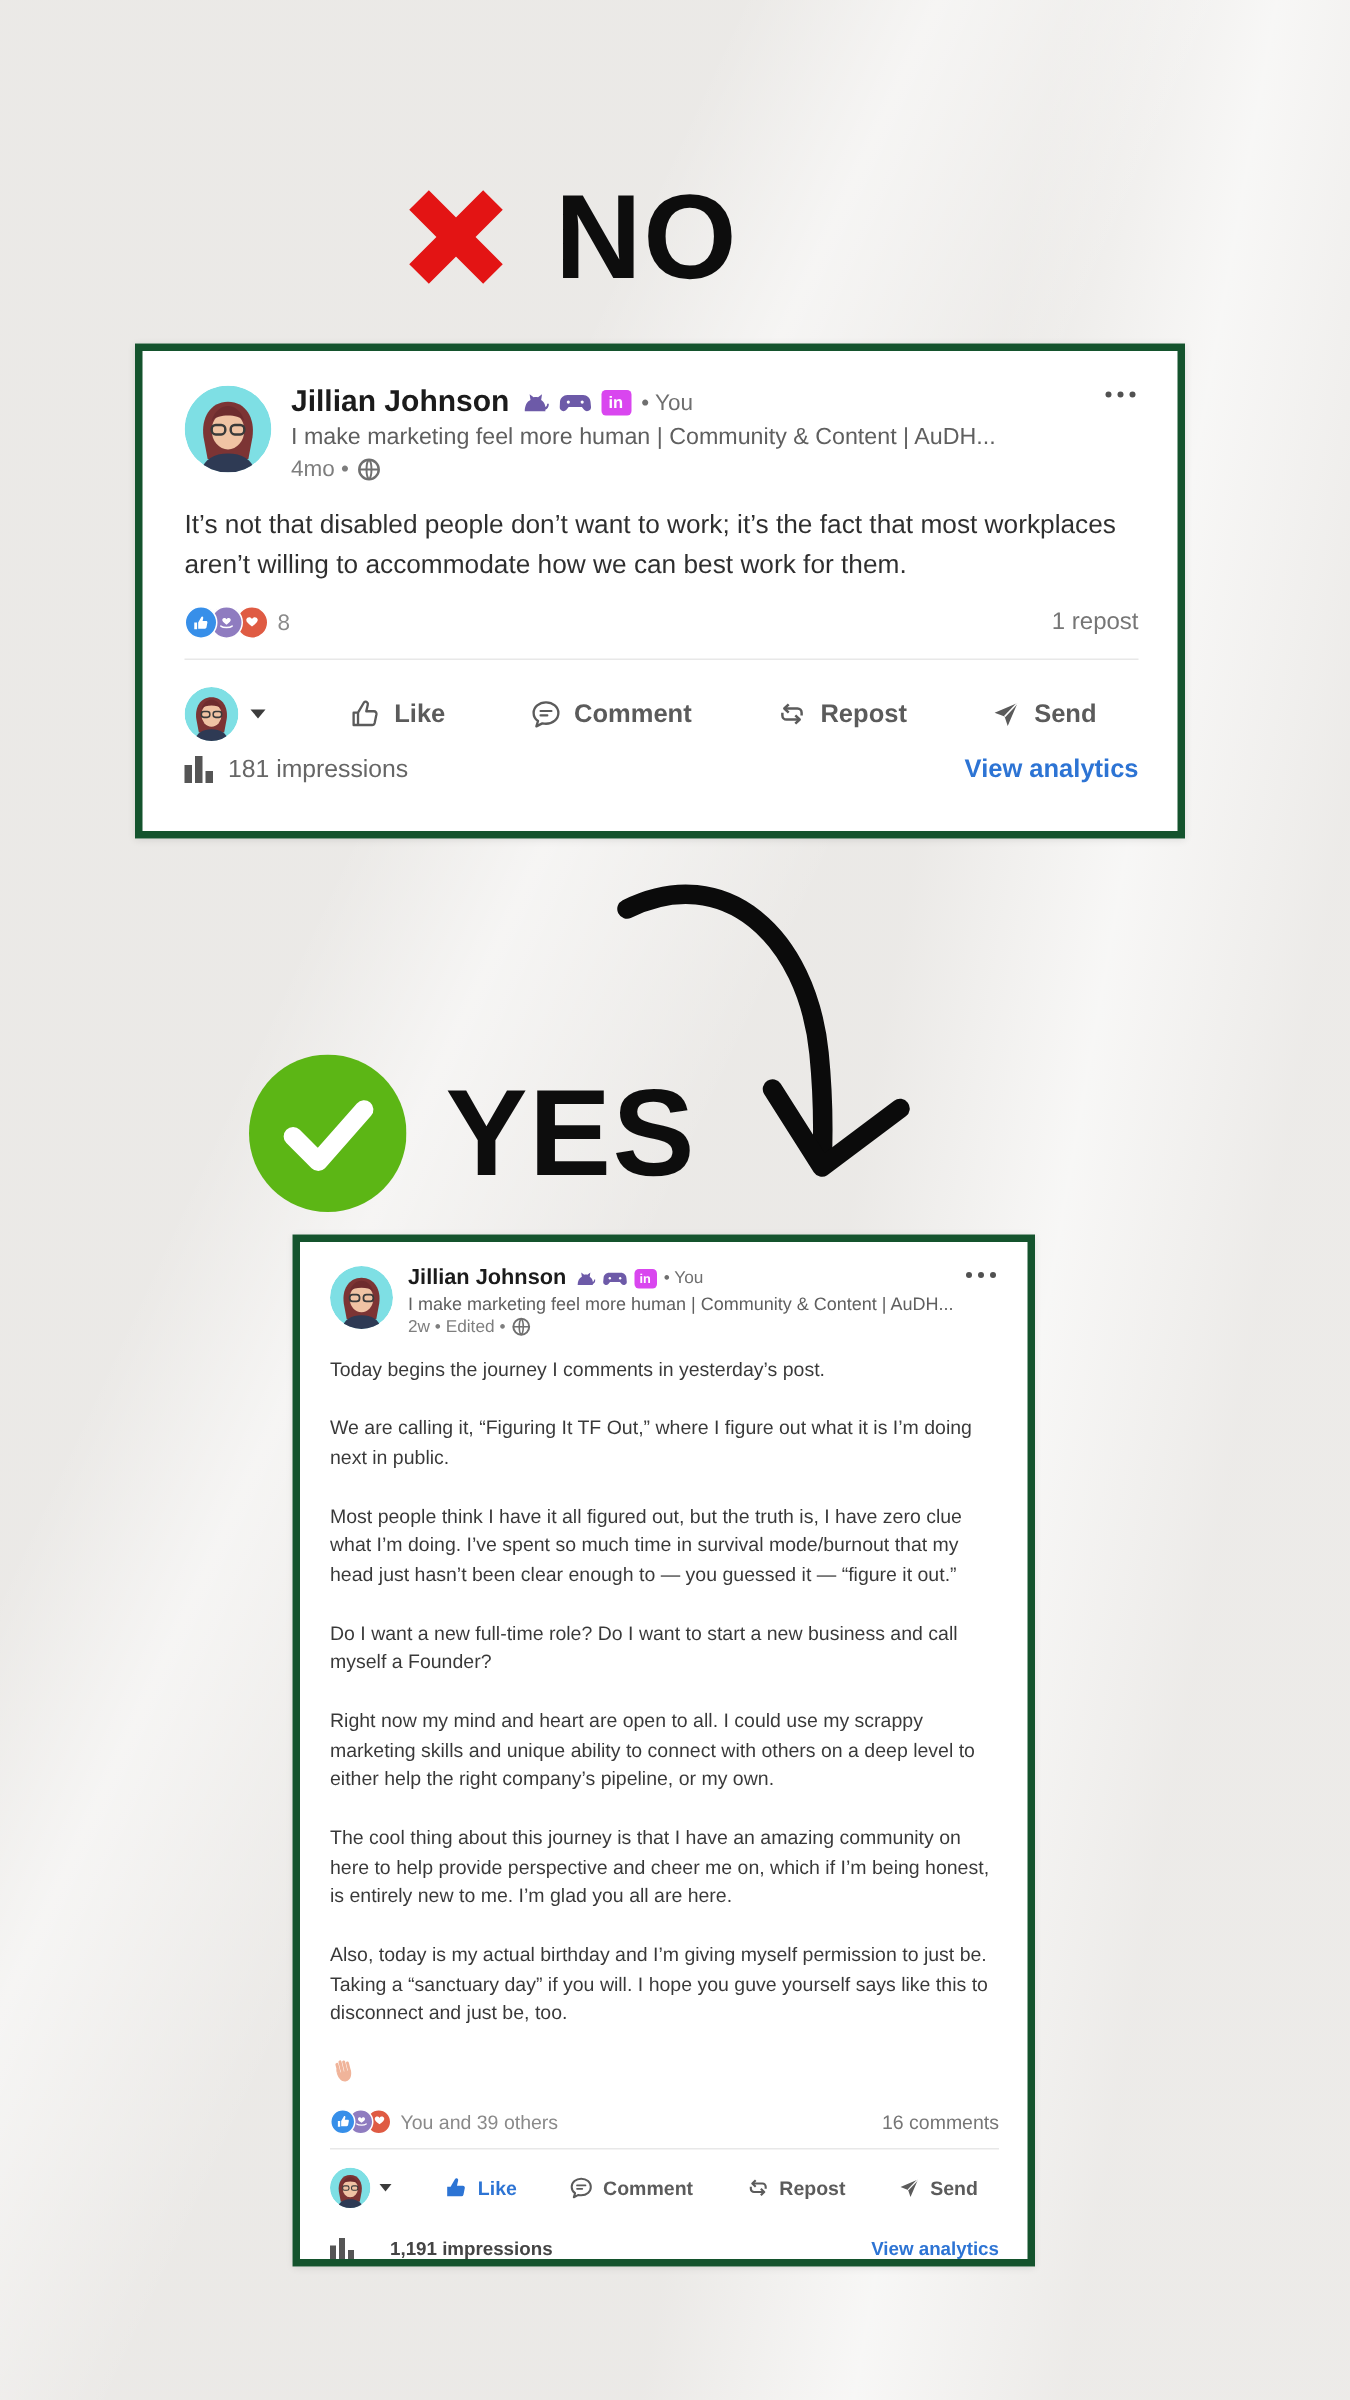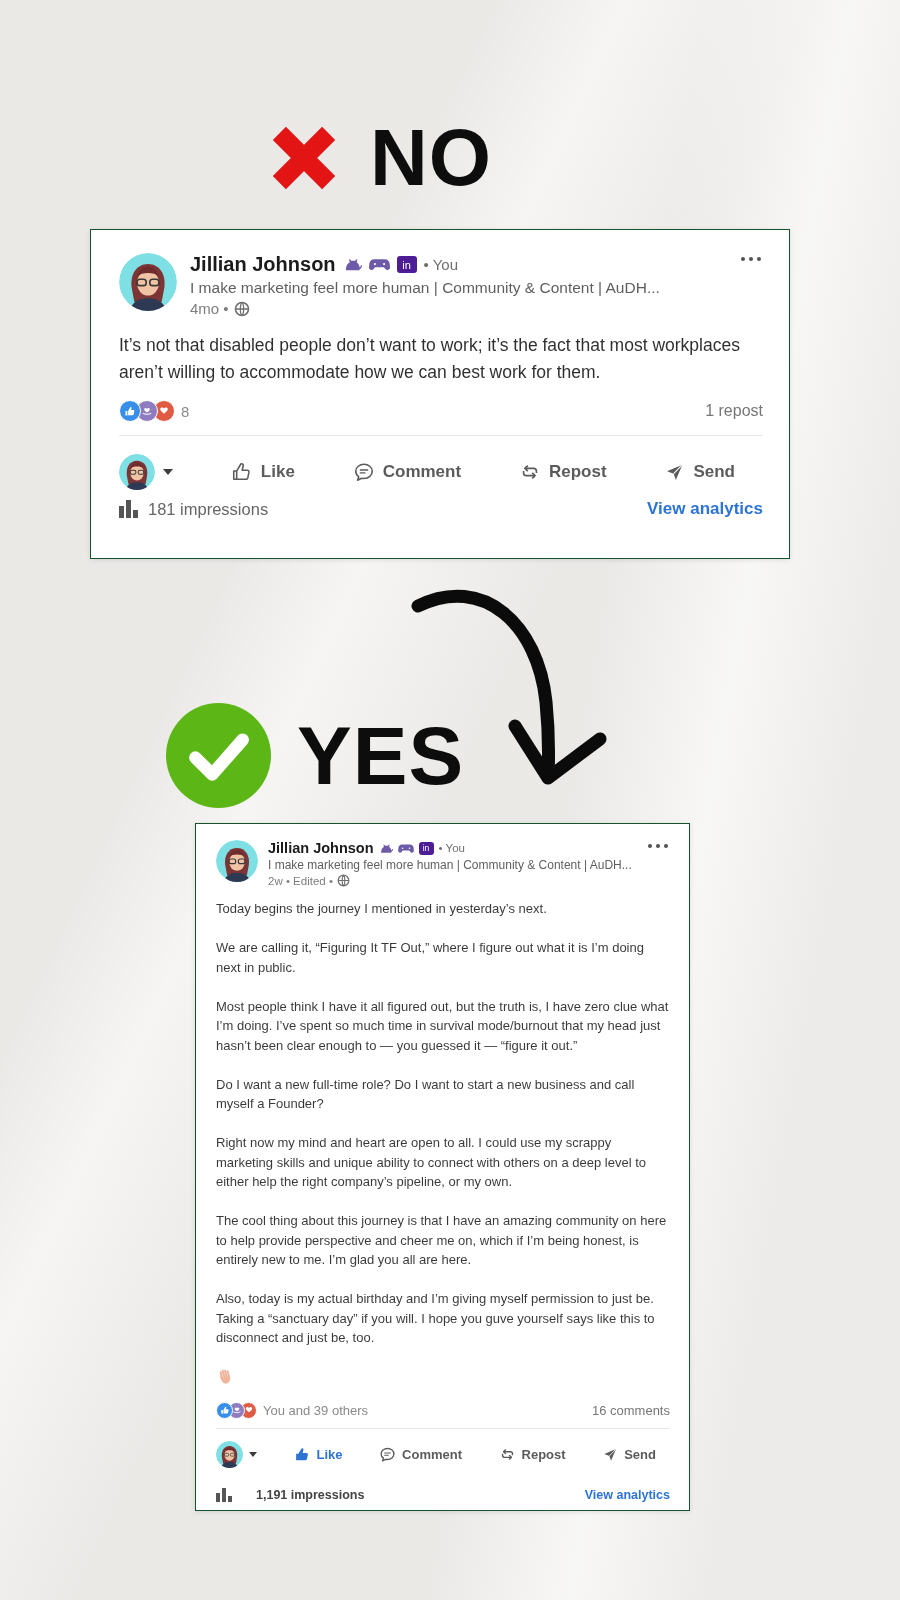--- a/index.html
+++ b/index.html
@@ -22,33 +22,33 @@
   .verdict { position:absolute; display:flex; align-items:center; }
   .verdict-no { left:260px; top:112px; gap:22px; }
   .verdict-yes { left:166px; top:703px; gap:26px; }
   .verdict-label { font-weight:900; color:#0d0d0d; letter-spacing:1px; }
   .verdict-no .verdict-label { font-size:80px; }
   .verdict-yes .verdict-label { font-size:82px; }
 
   
   .post-card {
     position:absolute; background:#ffffff;
-    border:1px solid #14532d;
+    border:5px solid #14532d;
     box-shadow:0 1px 5px rgba(0,0,0,.10);
   }
   .card-no  { left:90px;  top:229px; width:700px; height:330px; padding:23px 26px 18px 28px; }
   .card-yes { left:195px; top:823px; width:495px; height:688px; padding:16px 19px 12px 20px; }
 
   .post-header { display:flex; align-items:flex-start; position:relative; }
   .avatar { border-radius:50%; overflow:hidden; flex:none; }
   .hdr-text { margin-left:13px; min-width:0; }
   .name-row { display:flex; align-items:center; }
   .author-name { font-weight:700; color:#1b1b1b; }
   .author-you { color:#6f6f6f; }
-  .in-badge { background:#4c1d95; color:#fff; font-weight:400; border-radius:3px; display:inline-flex; align-items:center; justify-content:center; }
+  .in-badge { background:#d946ef; color:#fff; font-weight:700; border-radius:3px; display:inline-flex; align-items:center; justify-content:center; }
   .headline { color:#5f5f5f; white-space:nowrap; overflow:hidden; }
   .meta-row { display:flex; align-items:center; color:#7e7e7e; }
   .menu-dots { position:absolute; right:2px; top:4px; display:flex; gap:4px; cursor:pointer; }
   .menu-dots i { width:4px; height:4px; border-radius:50%; background:#515151; }
 
   .card-no  .avatar { width:58px; height:58px; }
   .card-no  .author-name { font-size:20px; }
   .card-no  .name-row { gap:7px; }
   .card-no  .author-you { font-size:15px; }
   .card-no  .in-badge { width:20px; height:17px; font-size:11px; }
@@ -318,21 +318,21 @@
       </div>
     </div>
     <div class="menu-dots">
         <i></i>
         <i></i>
         <i></i>
       </div>
   </div>
 
   <div class="post-body">
-    <p>Today begins the journey I mentioned in yesterday’s next.</p>
+    <p>Today begins the journey I comments in yesterday’s post.</p>
     <p>We are calling it, “Figuring It TF Out,” where I figure out what it is I’m doing next in public.</p>
     <p>Most people think I have it all figured out, but the truth is, I have zero clue what I’m doing. I’ve spent so much time in survival mode/burnout that my head just hasn’t been clear enough to — you guessed it — “figure it out.”</p>
     <p>Do I want a new full-time role? Do I want to start a new business and call myself a Founder?</p>
     <p>Right now my mind and heart are open to all. I could use my scrappy marketing skills and unique ability to connect with others on a deep level to either help the right company’s pipeline, or my own.</p>
     <p>The cool thing about this journey is that I have an amazing community on here to help provide perspective and cheer me on, which if I’m being honest, is entirely new to me. I’m glad you all are here.</p>
     <p>Also, today is my actual birthday and I’m giving myself permission to just be. Taking a “sanctuary day” if you will. I hope you guve yourself says like this to disconnect and just be, too.</p>
     <div class="hand-sig">
       <svg width="19" height="19" viewBox="0 0 24 24">
         <g transform="rotate(-14 12 12)">
           <rect x="6" y="4" width="2.6" height="10" rx="1.3" fill="#f0b49a"></rect>

